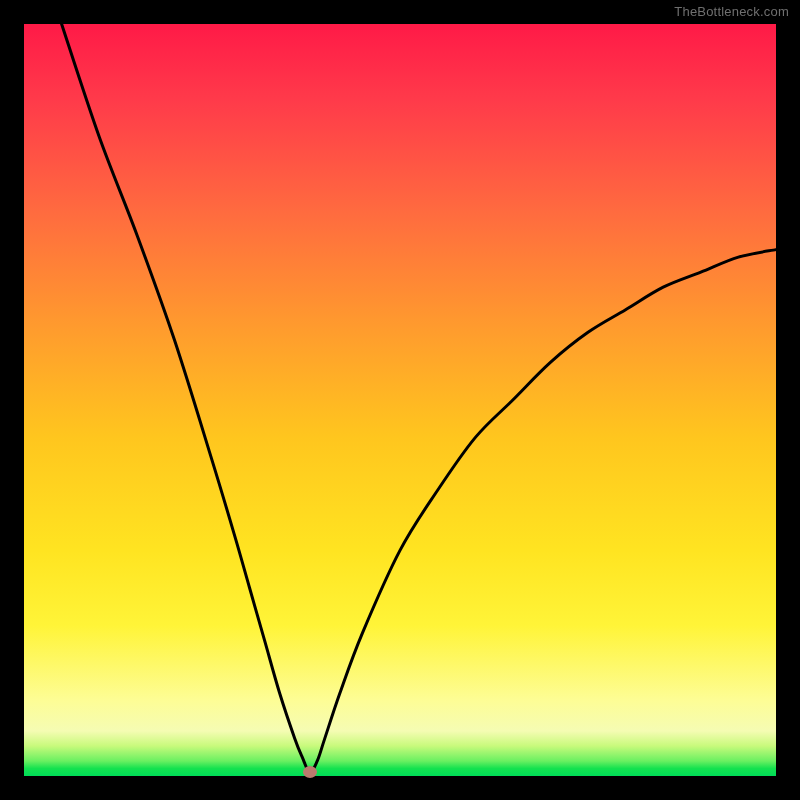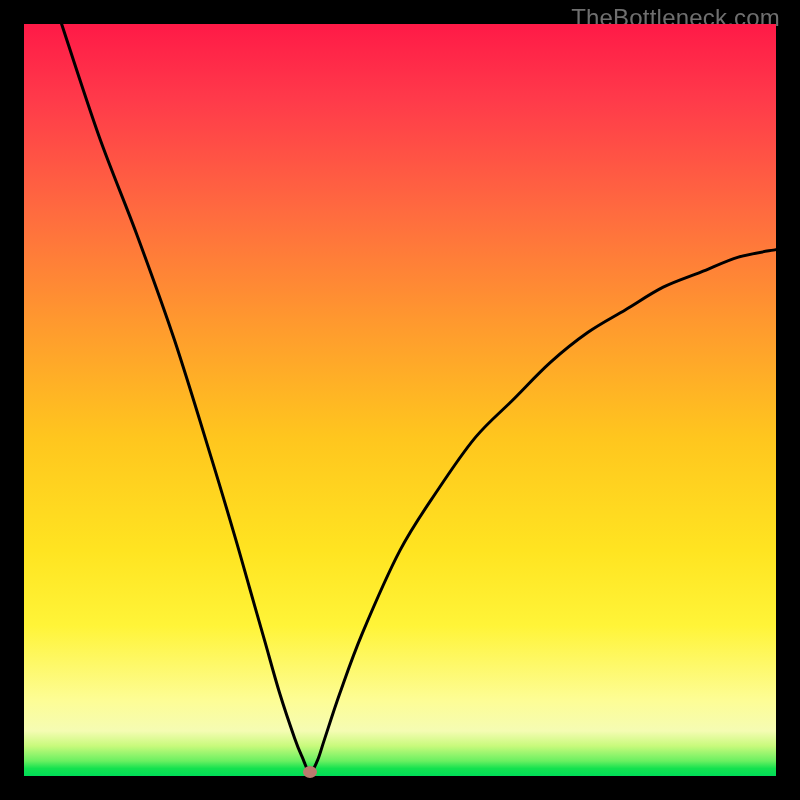--- a/index.html
+++ b/index.html
@@ -37,23 +37,23 @@
       #f5fcb3 94%,
       #c8fa7c 96%,
       #6af061 98%,
       #14e24f 99%,
       #00dc58 100%
     );
   }
   .watermark {
     position: absolute;
     top: 4px;
-    right: 20px;
+    right: 11px;
     color: #6f6f6f;
-    font-size: 24px;
+    font-size: 13px;
     font-weight: 500;
     letter-spacing: 0.2px;
     user-select: none;
   }
   svg.curve {
     position: absolute;
     inset: 0;
     width: 100%;
     height: 100%;
     overflow: visible;

